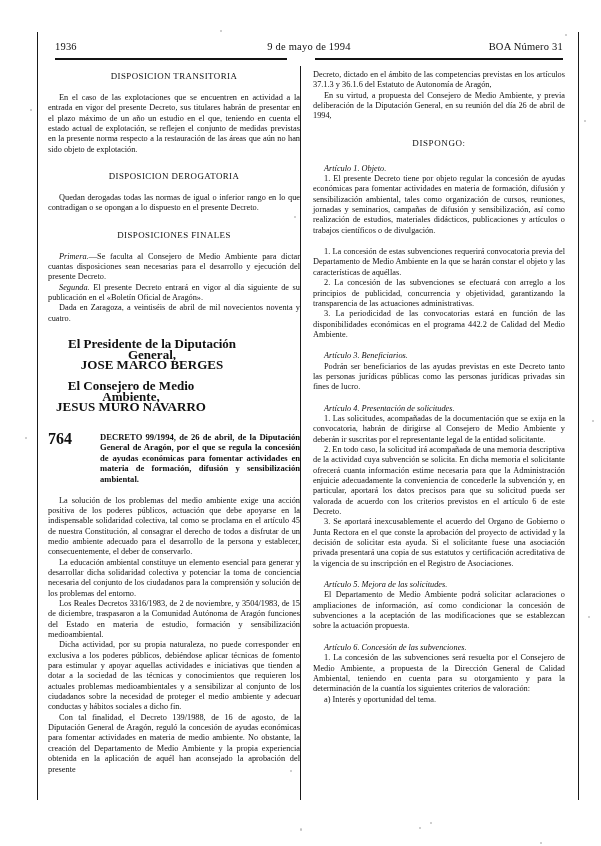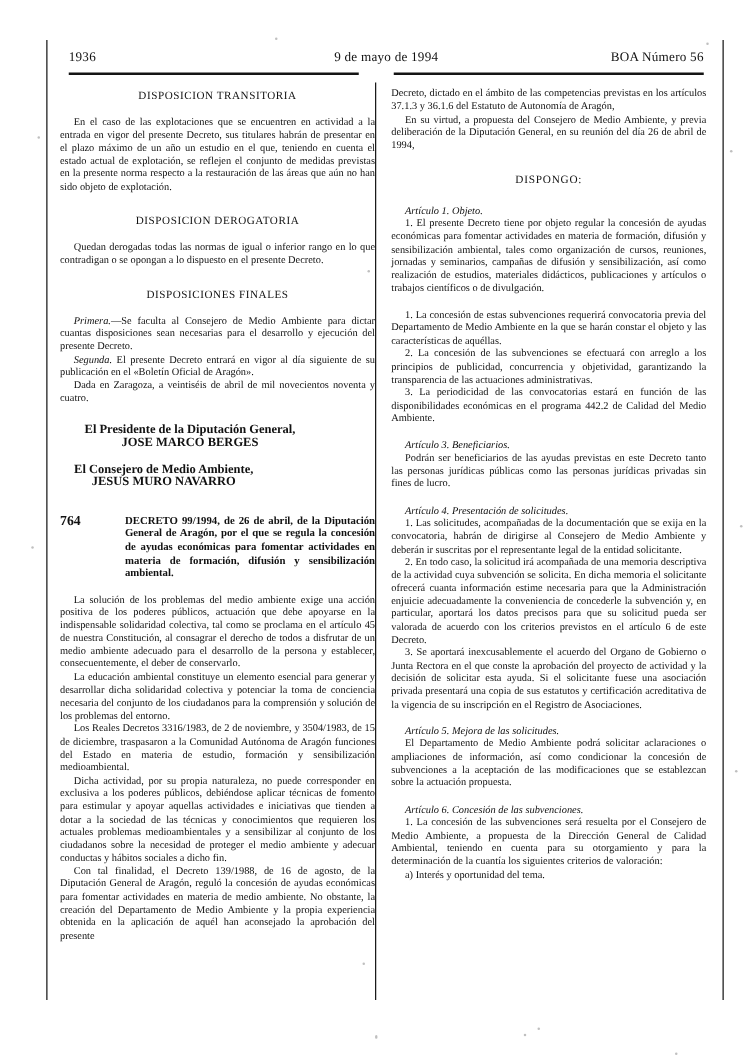--- a/index.html
+++ b/index.html
@@ -103,35 +103,35 @@
     margin: 0;
     text-align: center;
     font-size: 9px;
     letter-spacing: 0.6px;
     line-height: 12px;
   }
   .sig-left {
     margin: 0;
     text-align: center;
     font-weight: bold;
-    font-size: 10px;
+    font-size: 13px;
     line-height: 10.4px;
     padding-right: 44px;
   }
 
   
   .decree {
     position: relative;
     display: block;
   }
   .decree-num {
     position: absolute;
     left: 0; top: 0;
     font-weight: bold;
-    font-size: 11px;
+    font-size: 16px;
     line-height: 13px;
   }
   .decree-title {
     margin: 0;
     margin-left: 52px;
     font-weight: bold;
     font-size: 8.6px;
     line-height: 10.6px;
     text-align: justify;
   }
@@ -150,21 +150,21 @@
 
   <div class="rule-v" id="border-left"></div>
   <div class="rule-v" id="border-right"></div>
   <div class="rule-v" id="col-divider"></div>
   <div class="rule-h" id="header-rule-left"></div>
   <div class="rule-h" id="header-rule-right"></div>
 
   <div id="running-head">
     <span class="folio">1936</span>
     <span class="date">9 de mayo de 1994</span>
-    <span class="issue">BOA  Número 56</span>
+    <span class="issue">BOA  Número 31</span>
   </div>
 
   <div class="column" id="col-left">
 
     <p class="heading">DISPOSICION TRANSITORIA</p>
     <div class="gap-md"></div>
     <p class="p">En el caso de las explotaciones que se encuentren en actividad a la entrada en vigor del presente Decreto, sus titulares habrán de presentar en el plazo máximo de un año un estudio en el que, teniendo en cuenta el estado actual de explotación, se reflejen el conjunto de medidas previstas en la presente norma respecto a la restauración de las áreas que aún no han sido objeto de explotación.</p>
 
     <div class="gap-lg"></div>
     <p class="heading">DISPOSICION DEROGATORIA</p>

